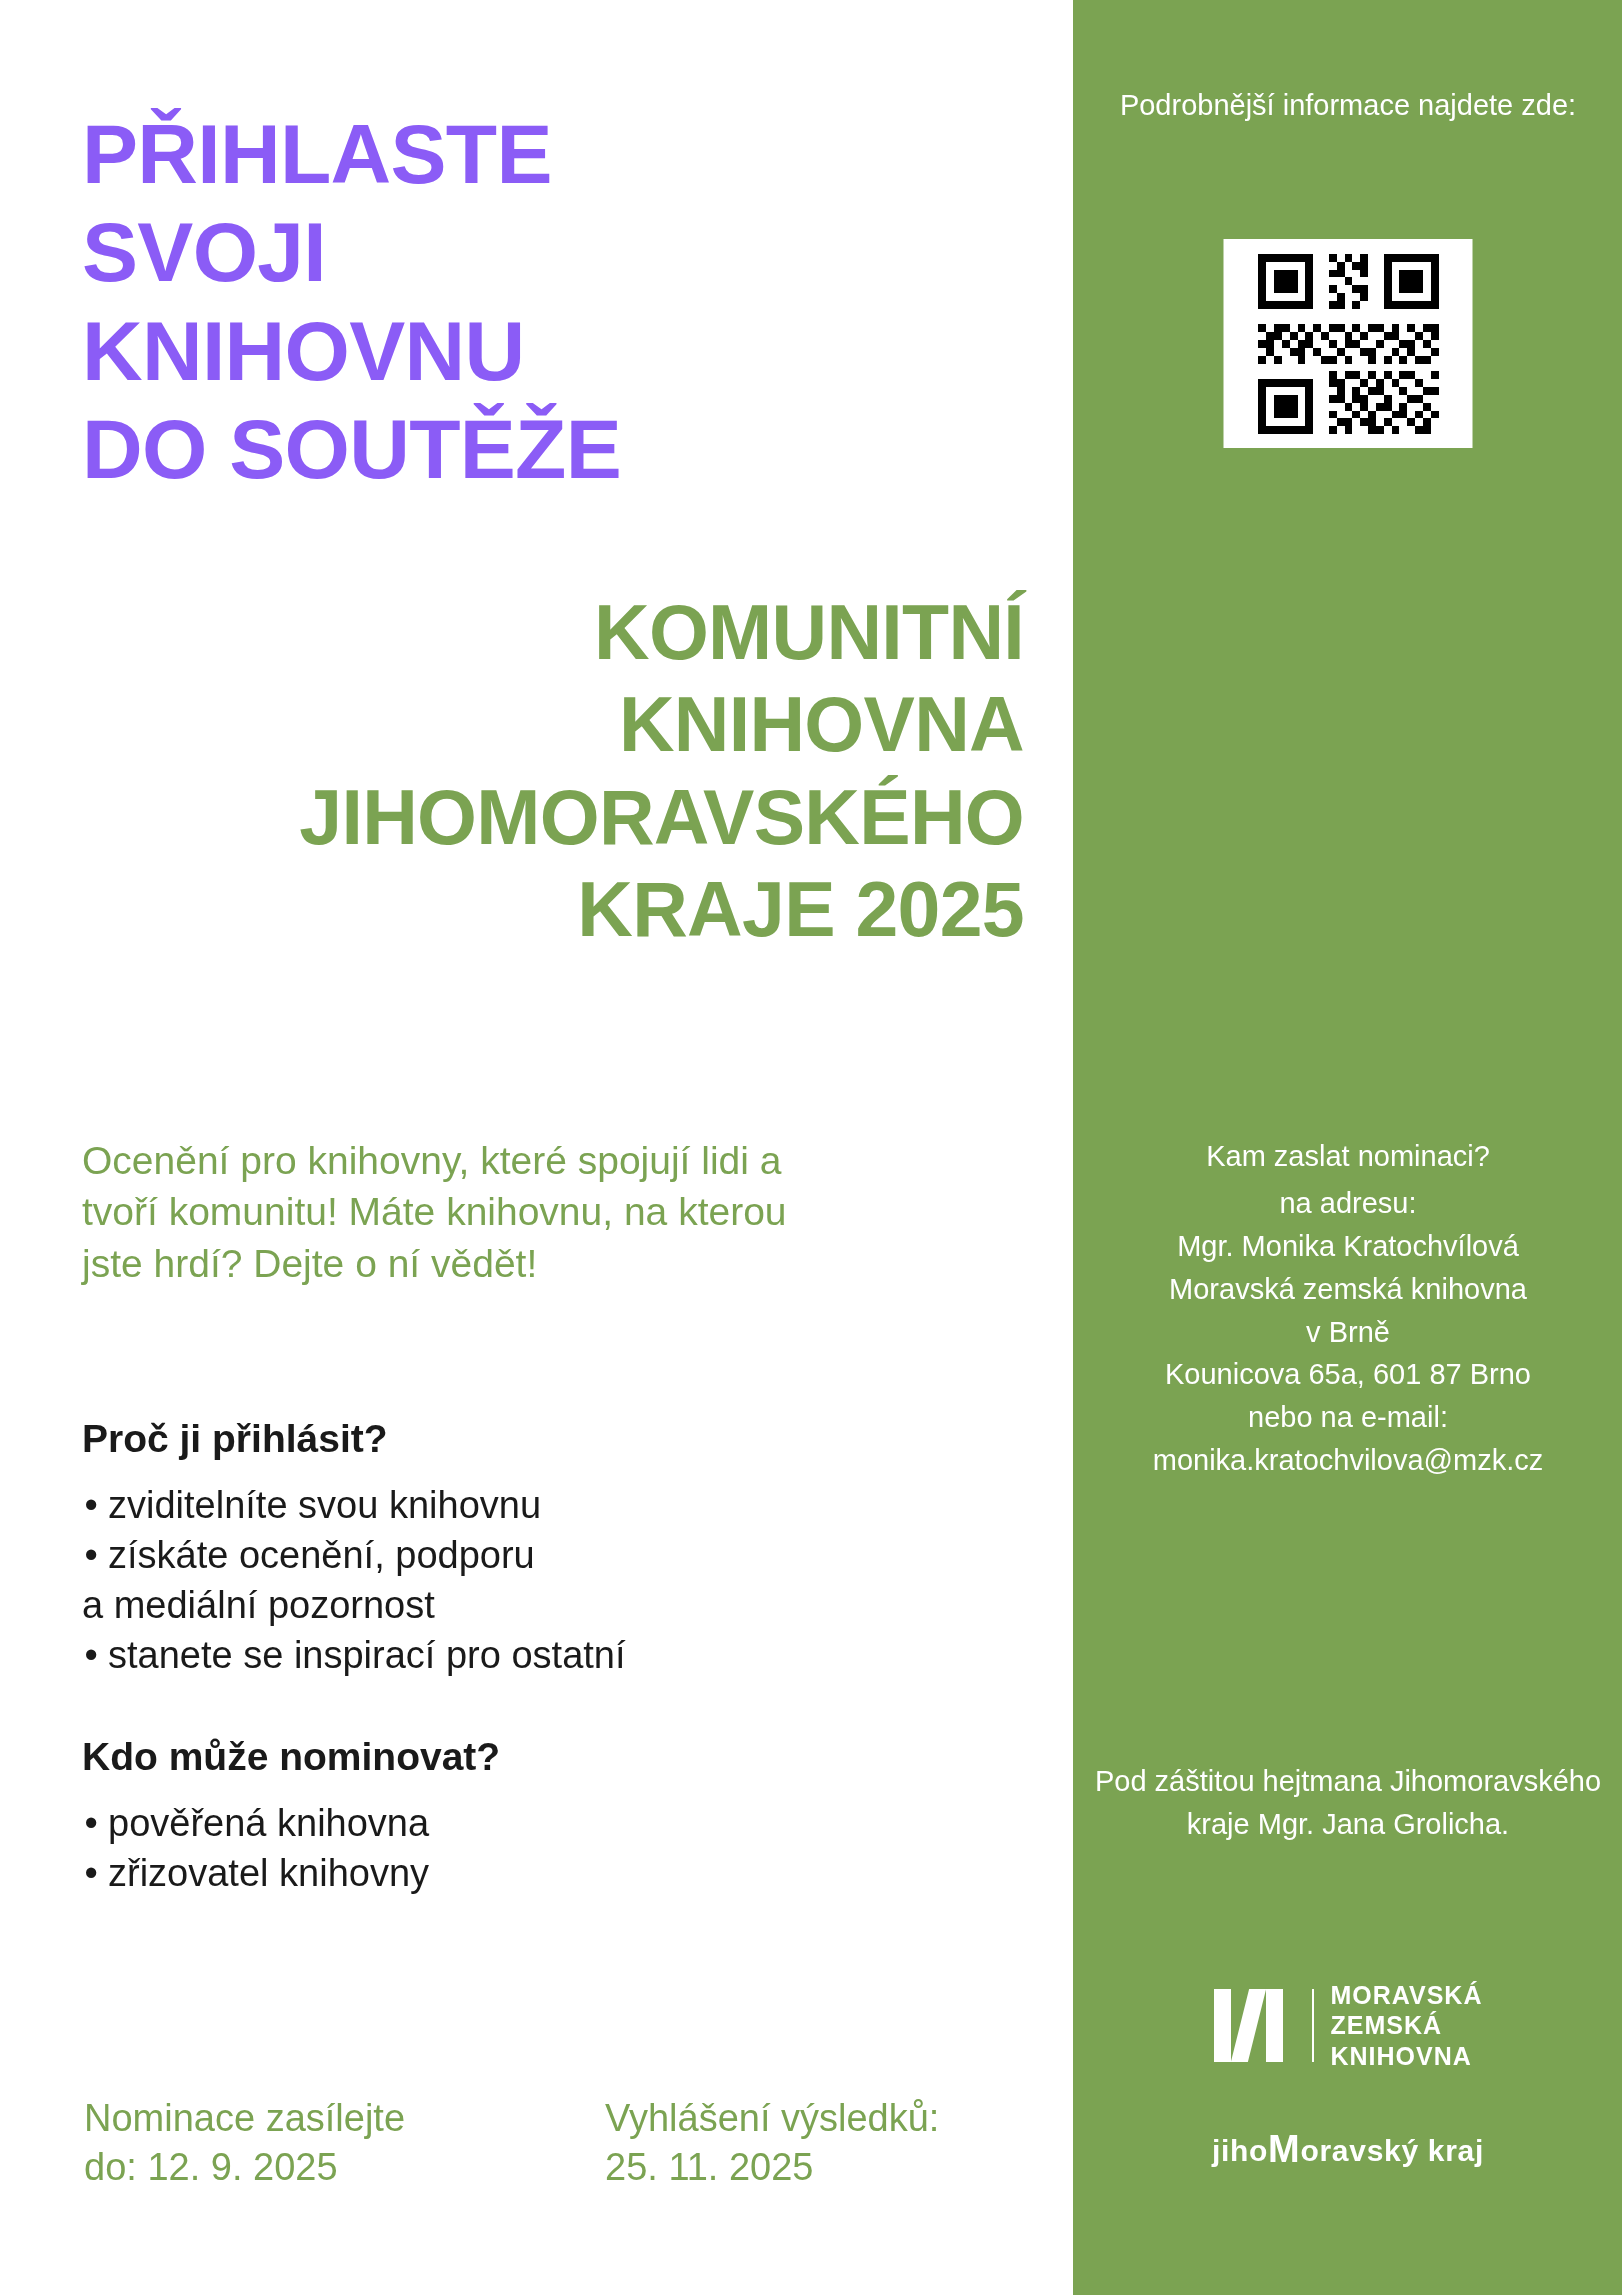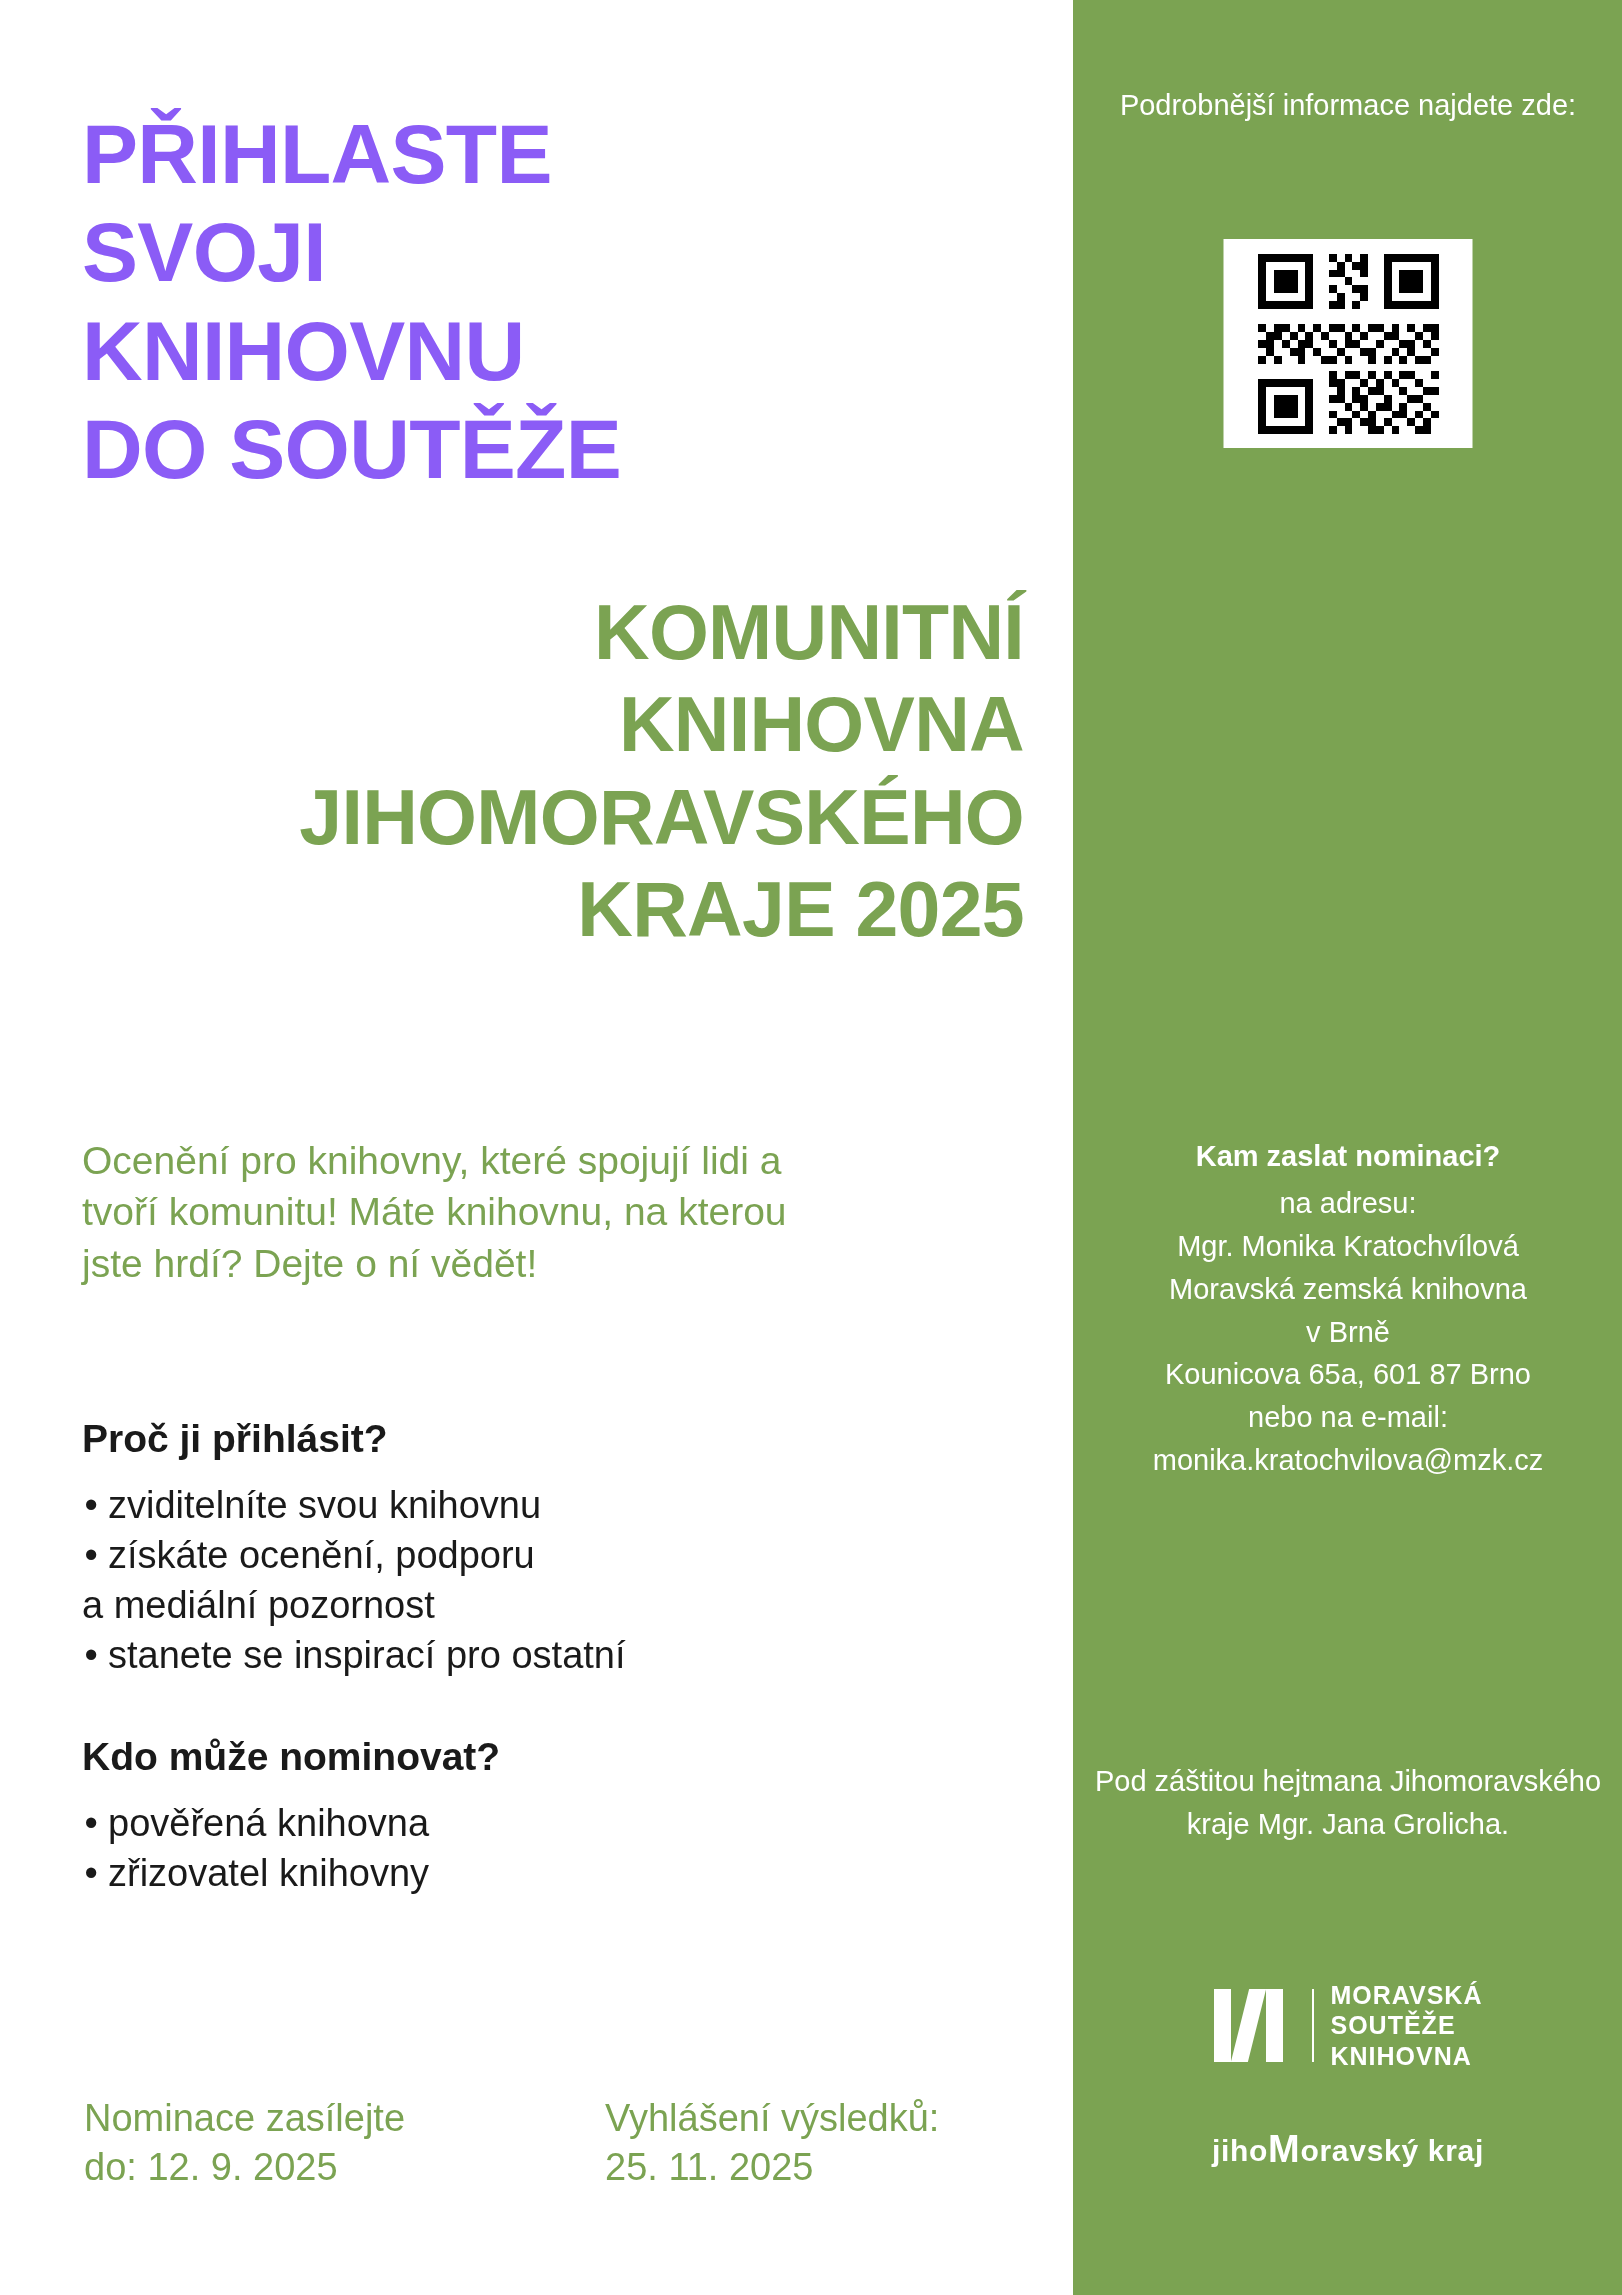--- a/index.html
+++ b/index.html
@@ -165,21 +165,21 @@
 
   .addr {
     position: absolute;
     top: 1135px;
     left: 0;
     width: 550px;
     font-size: 29px;
     line-height: 1.48;
   }
   .addr .strong {
-    font-weight: bold;
+    font-weight: normal;
     display: block;
     margin-bottom: 3.9px;
   }
 
   .patron {
     position: absolute;
     top: 1760px;
     left: 0;
     width: 550px;
     font-size: 29px;
@@ -443,21 +443,21 @@
 
     <div class="logo-mzk">
       <div class="logo-mark">
         <span></span>
           <span class="slant"></span>
           <span></span>
       </div>
       <div class="logo-sep"></div>
       <div class="logo-words">
         <div>MORAVSKÁ</div>
-        <div>SOUTĚŽE</div>
+        <div>ZEMSKÁ</div>
         <div>KNIHOVNA</div>
       </div>
     </div>
 
     <div class="logo-jmk">
       <span>jih</span><span>o</span><span class="big">M</span><span>oravský kraj</span>
     </div>
 
   </div>
 </div>

